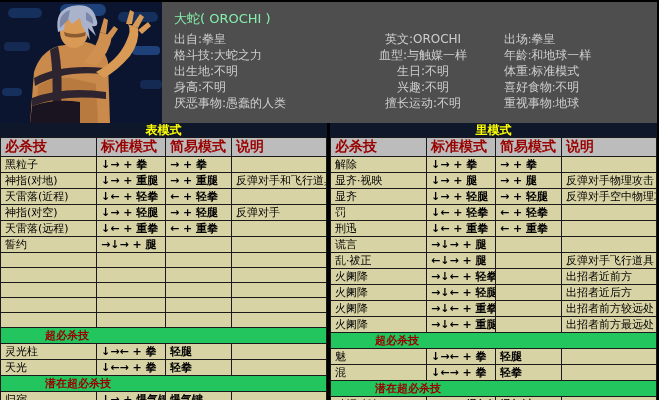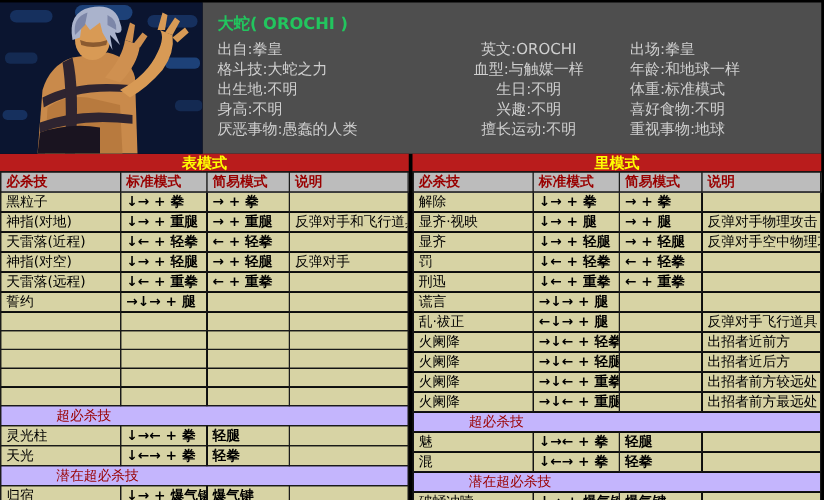--- a/index.html
+++ b/index.html
@@ -3,37 +3,37 @@
 <meta charset="utf-8">
 <style>
   html,body{margin:0;padding:0;background:#000;}
   body{width:659px;height:400px;overflow:hidden;font-family:"DejaVu Sans","Liberation Sans",sans-serif;}
 
   
   .top-area{display:flex;height:123px;}
   .portrait-box{width:162px;height:121px;margin-top:2px;background:#0b1530;position:relative;flex:none;overflow:hidden;}
   .portrait-box svg{display:block;}
   .info-panel{flex:1;background:#4e4e4e;margin:2px 2px 0 0;padding:4px 0 0 12px;color:#cfcfcf;}
-  .char-title{color:#22c55e;font-weight:bold;font-size:13px;margin:4px 0 3px 0;}
+  .char-title{color:#86efac;font-weight:normal;font-size:13px;margin:4px 0 3px 0;}
   .info-cols{display:flex;}
   .info-col{display:flex;flex-direction:column;}
   .info-col.c1{width:168px;}
   .info-col.c2{width:162px;align-items:center;}
-  .info-col.c3{flex:1;}
+  .info-col.c3{flex:1;font-family:Liberation Serif, serif;}
   .info-line{font-size:12px;line-height:16px;white-space:nowrap;}
 
   
   .tables-area{display:flex;gap:3px;margin-right:2px;}
   .table-wrap{width:327px;flex:none;}
-  .table-title{height:14px;background:#b91c1c;color:#ffff00;font-weight:bold;font-size:12px;line-height:14px;text-align:center;}
+  .table-title{height:14px;background:#0f172a;color:#ffff00;font-weight:bold;font-size:12px;line-height:14px;text-align:center;}
   table.game-table{border-collapse:collapse;width:100%;table-layout:fixed;}
-  table.game-table th{background:#bcbcbc;color:#990000;font-weight:bold;font-size:11px;text-align:left;padding:0 0 0 4px;height:14px;border:1px solid #1a1a1a;}
+  table.game-table th{background:#bcbcbc;color:#990000;font-weight:bold;font-size:14px;text-align:left;padding:0 0 0 4px;height:14px;border:1px solid #1a1a1a;}
   table.game-table td{background:#d7d3a4;color:#000;font-size:11px;padding:0 0 0 4px;height:14px;border:1px solid #1a1a1a;overflow:hidden;white-space:nowrap;}
   table.game-table td.cmd{font-weight:bold;}
-  table.game-table td.section{background:#c4b5fd;color:#990000;font-weight:normal;padding-left:44px;}
+  table.game-table td.section{background:#22c55e;color:#990000;font-weight:bold;padding-left:44px;}
   table.game-table col.c1{width:96px;}
   table.game-table col.c2{width:69px;}
   table.game-table col.c3{width:66px;}
 </style>
 </head>
 <body>
 
 <div class="top-area">
   <div class="portrait-box">
     <svg width="162" height="121" viewBox="0 0 162 121">

